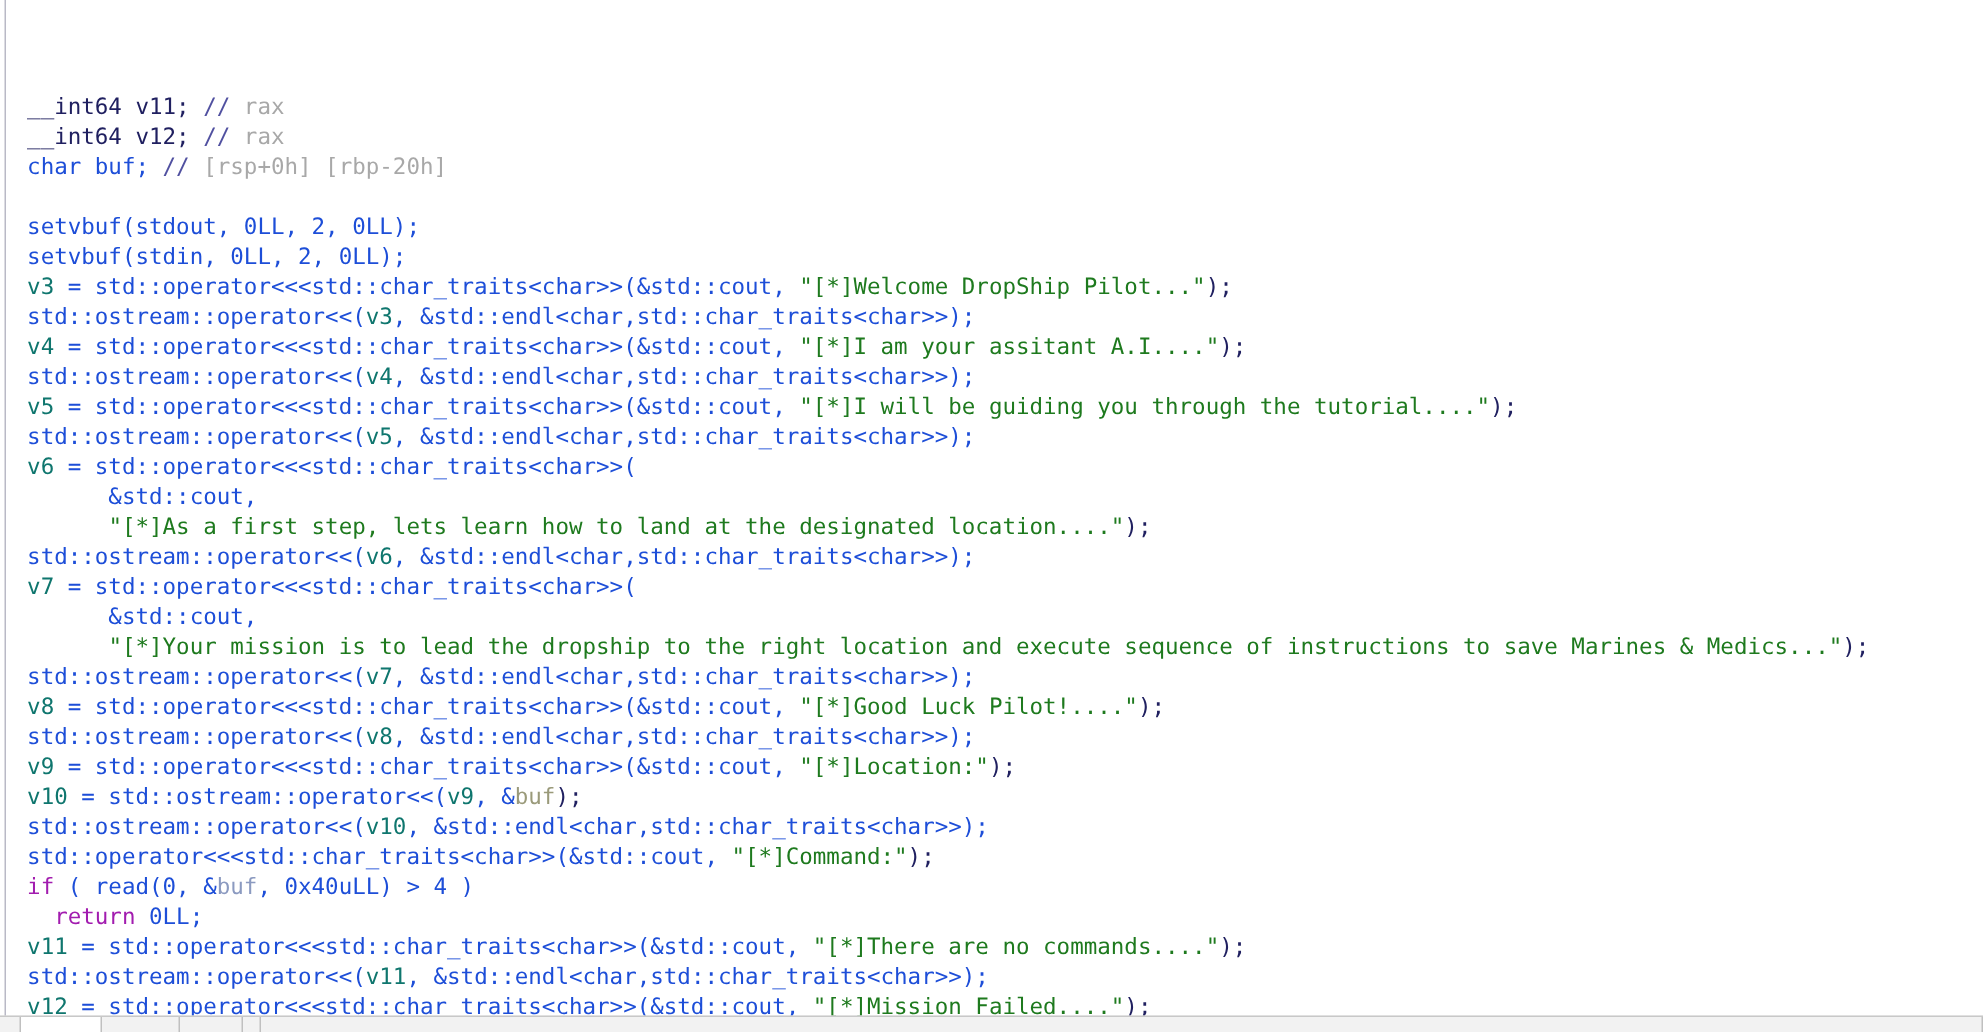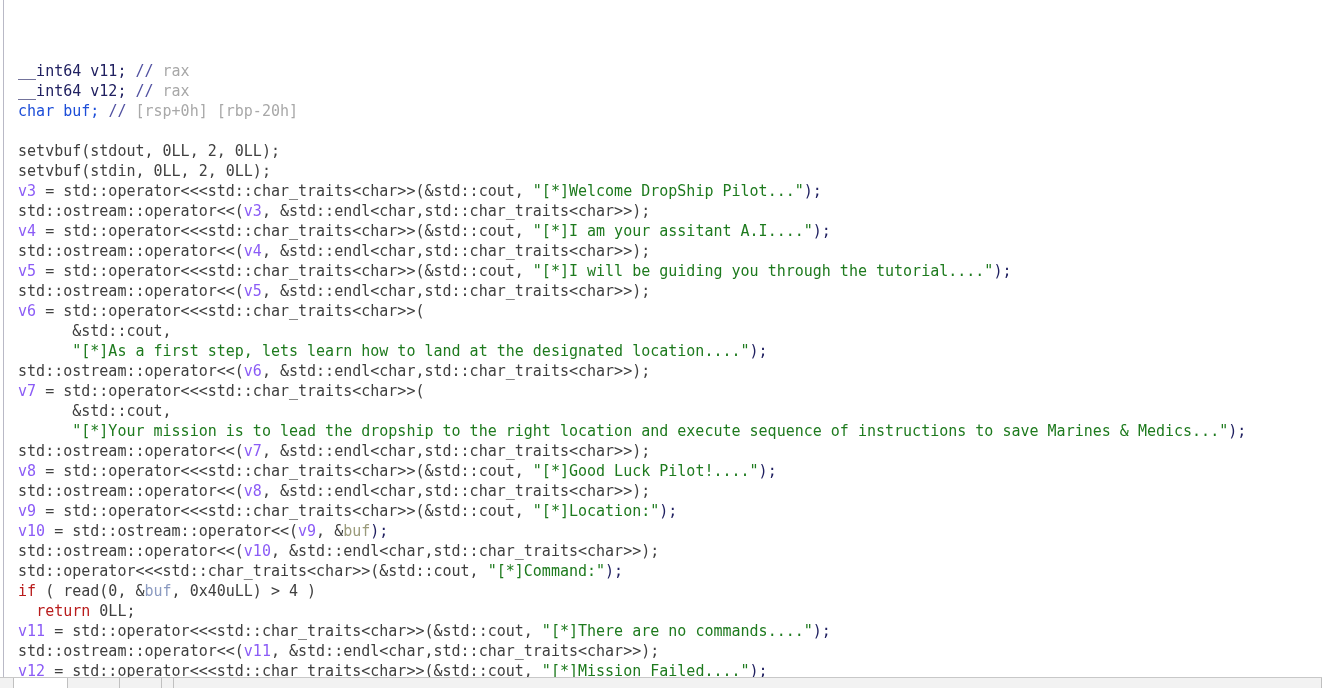--- a/index.html
+++ b/index.html
@@ -47,23 +47,23 @@
 
   .line {
     height: 20px;
     line-height: 20px;
     white-space: pre;
     font-size: 15px;
   }
 
   
   .c-plain   { color: #202060; }           
-  .c-keyword { color: #b91c1c; }           
-  .c-func    { color: #404040; }           
-  .c-lvar    { color: #8b5cf6; }           
+  .c-keyword { color: #a21caf; }           
+  .c-func    { color: #1d4ed8; }           
+  .c-lvar    { color: #0f766e; }           
   .c-lvar-d  { color: #202060; }           
   .c-buf     { color: #9a9a7a; }           
   .c-buf-b   { color: #8b9ac0; }           
   .c-str     { color: #1e7a1e; }           
   .c-cmt     { color: #5050a0; }           
   .c-cmt-txt { color: #a8a8a8; }           
   .c-gray    { color: #1d4ed8; }
 
   
   .bottom-tabbar {

